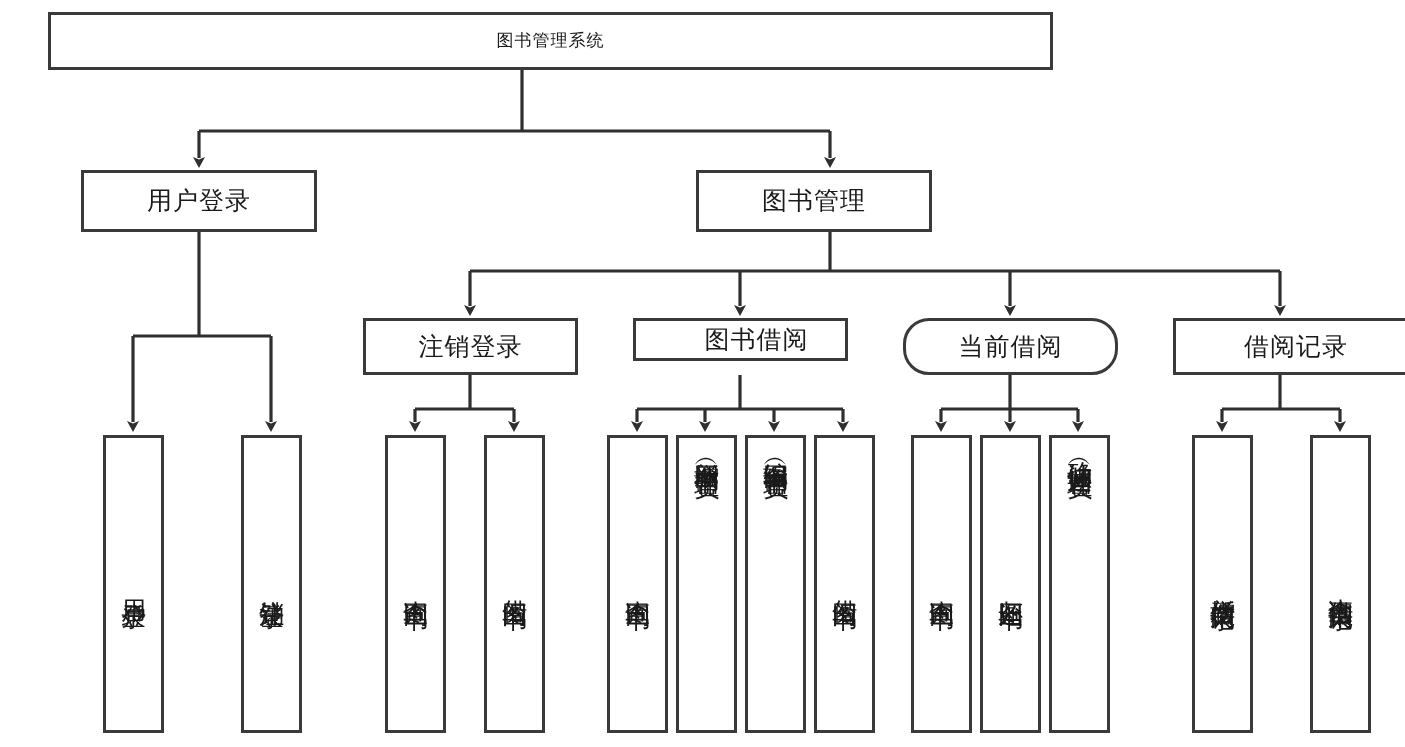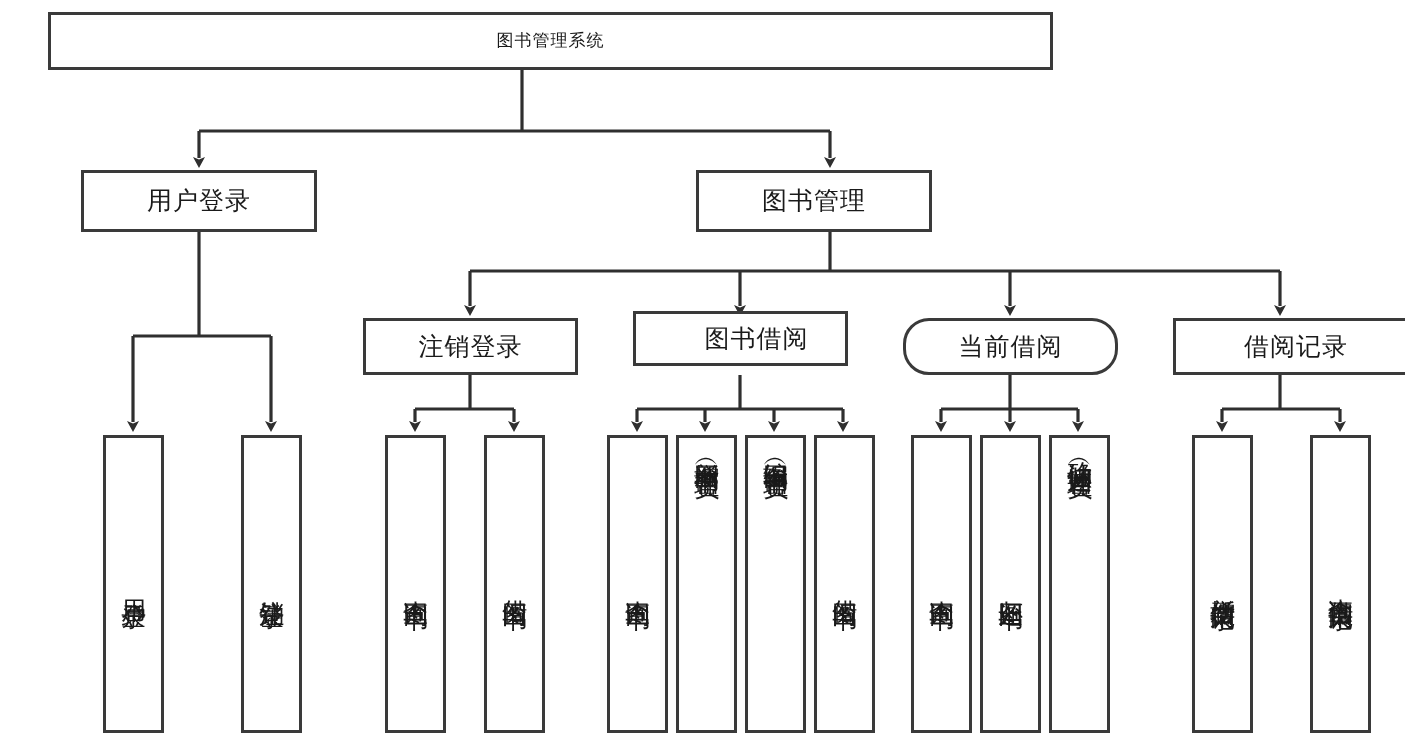--- a/index.html
+++ b/index.html
@@ -144,21 +144,21 @@
   </div>
 
   <div class="node horiz" style="left:696px; top:170px; width:236px; height:62px;">
     <span>图书管理</span>
   </div>
 
   <div class="node horiz" style="left:363px; top:318px; width:215px; height:57px;">
     <span>注销登录</span>
   </div>
 
-  <div class="node horiz" style="left:633px; top:311px; width:215px; height:55px;padding-left:32px;">
+  <div class="node horiz" style="left:633px; top:318px; width:215px; height:43px;padding-left:32px;">
     <span>图书借阅</span>
   </div>
 
   <div class="node horiz" style="left:903px; top:318px; width:215px; height:57px;border-radius:26px;">
     <span>当前借阅</span>
   </div>
 
   <div class="node horiz" style="left:1173px; top:318px; width:246px; height:57px;">
     <span>借阅记录</span>
   </div>

